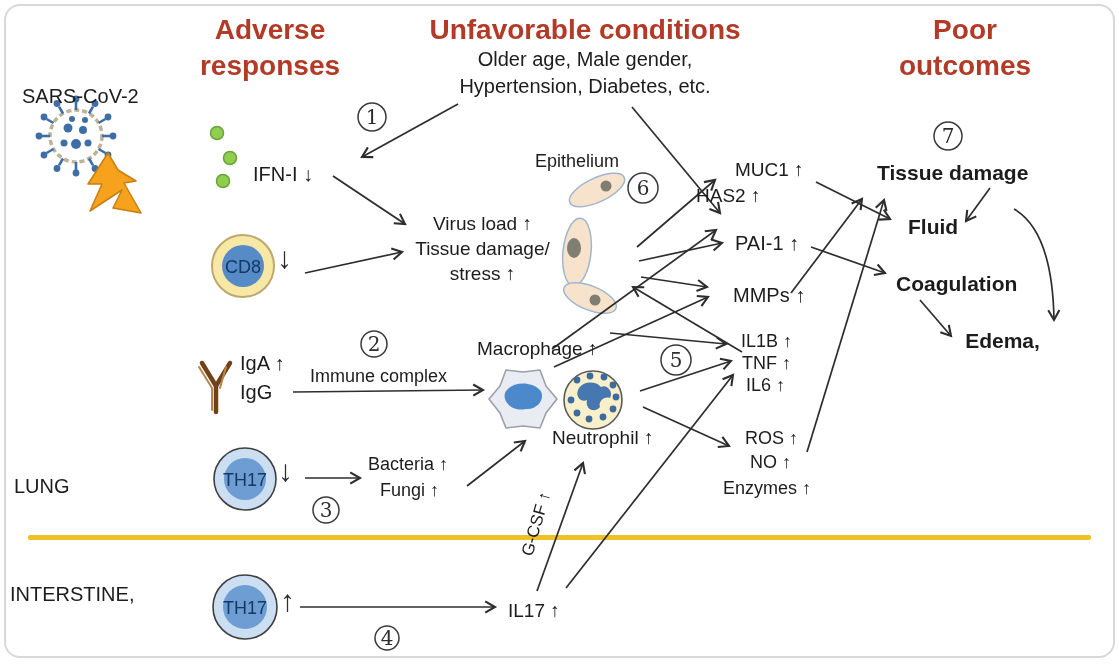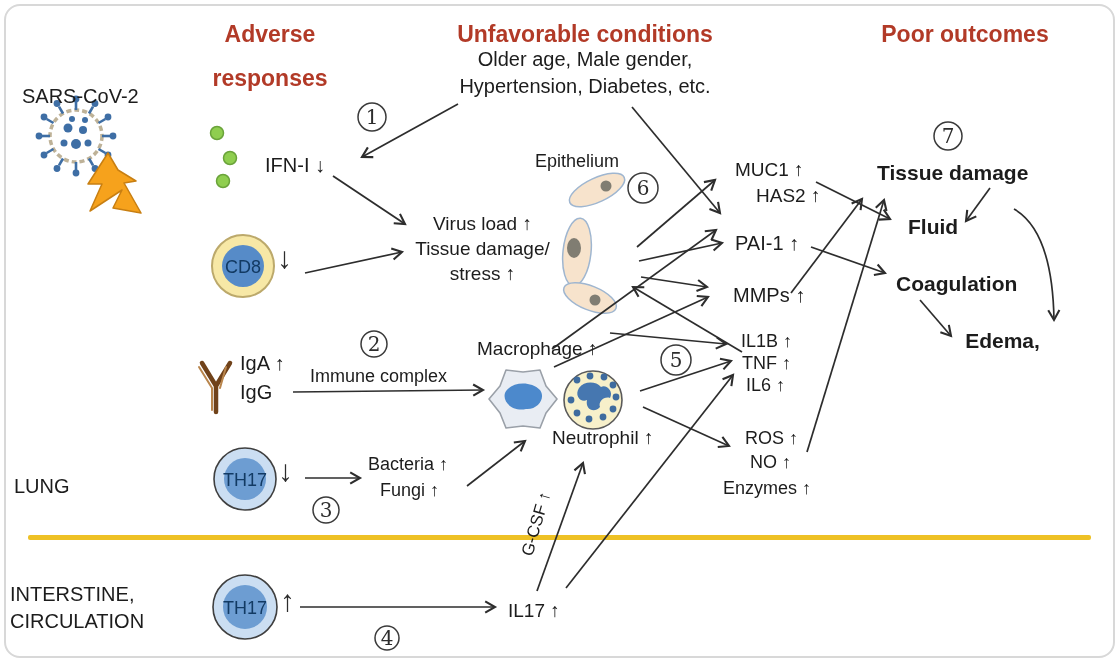--- a/index.html
+++ b/index.html
@@ -2,21 +2,21 @@
 <html style="--header-red: #B23A27; --divider-yellow: #EEC125; --arrow: #2d2d2d; --cell-blue: #5E93CC; --cell-light-blue: #CBDEF2; --cd8-yellow: #F7E8A6; --neutrophil-cream: #F7F0CA; --green-dot: #8FCE4F; --virus-blue: #3E6EA5; --lightning-orange: #F6A21C; --antibody-brown: #70421A; --epithelium-beige: #F7E3CC;"><head>
 <meta charset="utf-8">
 <style>
   html,body{margin:0;padding:0;background:#ffffff;}
   #fig{position:relative;width:1119px;height:664px;background:#fff;overflow:hidden;
        font-family:"Liberation Sans",sans-serif;color:#1c1c1c;}
   .frame{position:absolute;left:4px;top:4px;right:4px;bottom:6px;
          border:2px solid #d8d8d8;border-radius:16px;pointer-events:none;}
   svg.gfx{position:absolute;left:0;top:0;z-index:1;}
   .lbl{position:absolute;z-index:2;font-size:19px;line-height:1.25;white-space:nowrap;}
-  .hdr{color:var(--header-red,#B23A27);font-weight:700;font-size:23px;line-height:44px;
+  .hdr{color:var(--header-red,#B23A27);font-weight:700;font-size:28px;line-height:36px;
        text-align:center;white-space:normal;}
   .ctr{text-align:center;white-space:normal;}
   .b{font-weight:700;font-size:21px;}
   .f20{font-size:20px;} .f18{font-size:18px;} .f17{font-size:17px;}
   .cellarrow{font-size:30px;line-height:1;color:#2d2d2d;}
   .rot{transform:rotate(-74deg);transform-origin:0 50%;}
   .divider{fill:var(--divider-yellow,#EEC125);}
   .arrowline{stroke:#2d2d2d;stroke-width:1.7;fill:none;}
   .stepnum{font-family:"DejaVu Serif",serif;font-size:20px;fill:#2d2d2d;text-anchor:middle;}
   .stepcirc{fill:#fff;stroke:#3a3a3a;stroke-width:1.5;}
@@ -200,21 +200,21 @@
 
   <div class="lbl hdr" style="left:185px;top:12px;width:170px;">Adverse responses</div>
   <div class="lbl hdr" style="left:420px;top:12px;width:330px;">Unfavorable conditions</div>
   <div class="lbl hdr" style="left:880px;top:12px;width:170px;">Poor outcomes</div>
 
   <div class="lbl ctr f20" style="left:420px;top:47px;width:330px;">Older age, Male gender,</div>
   <div class="lbl ctr f20" style="left:420px;top:74px;width:330px;">Hypertension, Diabetes, etc.</div>
 
   <div class="lbl f20" style="left:22px;top:84px;">SARS-CoV-2</div>
 
-  <div class="lbl f20" style="left:253px;top:153px;margin-left:12px;">IFN-I ↓</div>
+  <div class="lbl f20" style="left:253px;top:162px;">IFN-I ↓</div>
 
   <div class="lbl ctr" style="left:405px;top:212px;width:155px;">Virus load ↑</div>
   <div class="lbl ctr" style="left:405px;top:237px;width:155px;">Tissue damage/</div>
   <div class="lbl ctr" style="left:405px;top:262px;width:155px;">stress ↑</div>
 
   <div class="lbl cellarrow" style="left:277px;top:243px;">↓</div>
 
   <div class="lbl f18" style="left:535px;top:150px;">Epithelium</div>
 
   <div class="lbl f20" style="left:240px;top:351px;">IgA ↑</div>
@@ -223,28 +223,27 @@
 
   <div class="lbl" style="left:477px;top:337px;">Macrophage ↑</div>
   <div class="lbl" style="left:552px;top:426px;">Neutrophil ↑</div>
 
   <div class="lbl cellarrow" style="left:278px;top:456px;">↓</div>
   <div class="lbl f18" style="left:368px;top:453px;">Bacteria ↑</div>
   <div class="lbl f18" style="left:380px;top:479px;">Fungi ↑</div>
 
   <div class="lbl f20" style="left:14px;top:474px;">LUNG</div>
   <div class="lbl f20" style="left:10px;top:582px;">INTERSTINE,</div>
-  <div class="lbl f20" style="left:10px;top:609px;">CIRCULATION</div>
 
   <div class="lbl cellarrow" style="left:280px;top:586px;">↑</div>
   <div class="lbl" style="left:508px;top:599px;">IL17 ↑</div>
   <div class="lbl f17 rot" style="left:527px;top:545px;">G-CSF ↑</div>
 
   <div class="lbl" style="left:735px;top:158px;">MUC1 ↑</div>
-  <div class="lbl" style="left:756px;top:184px;text-align:center;">HAS2 ↑</div>
+  <div class="lbl" style="left:696px;top:184px;text-align:center;">HAS2 ↑</div>
   <div class="lbl f20" style="left:735px;top:231px;">PAI-1 ↑</div>
   <div class="lbl f20" style="left:733px;top:283px;">MMPs ↑</div>
   <div class="lbl f18" style="left:741px;top:330px;text-align:center;">IL1B ↑</div>
   <div class="lbl f18" style="left:742px;top:352px;">TNF ↑</div>
   <div class="lbl f18" style="left:746px;top:374px;">IL6 ↑</div>
   <div class="lbl f18" style="left:745px;top:427px;">ROS ↑</div>
   <div class="lbl f18" style="left:750px;top:451px;">NO ↑</div>
   <div class="lbl f18" style="left:723px;top:477px;">Enzymes ↑</div>
 
   <div class="lbl b" style="left:877px;top:160px;">Tissue damage</div>

